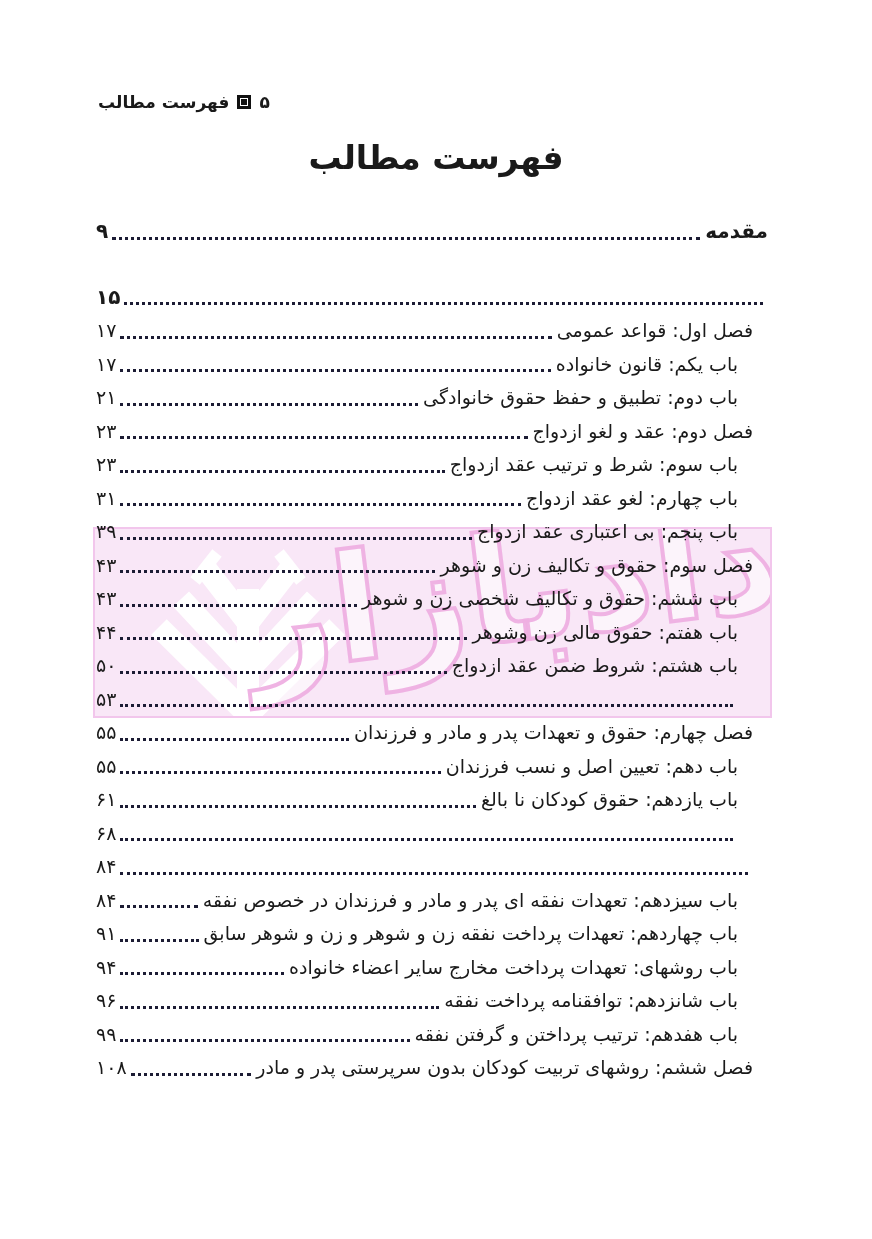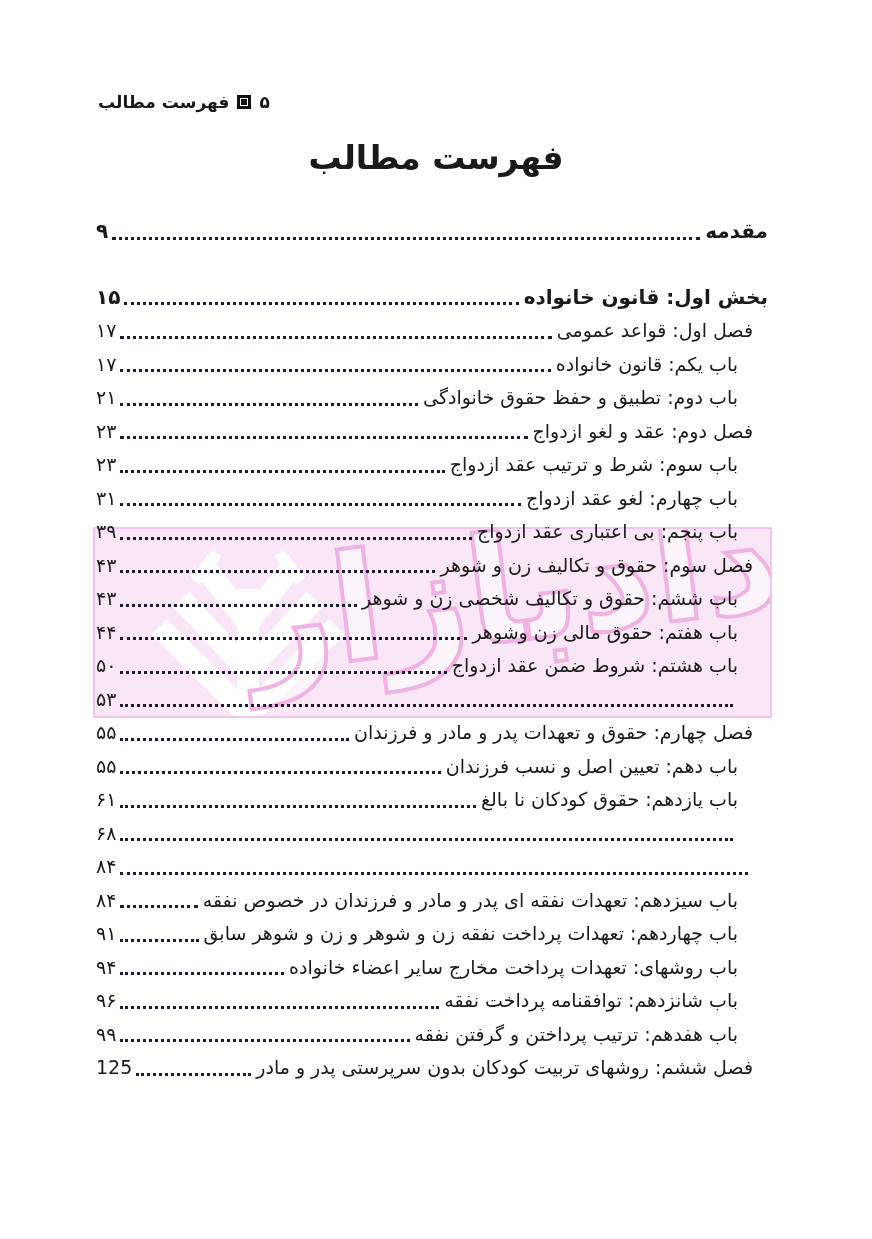--- a/index.html
+++ b/index.html
@@ -90,21 +90,20 @@
   <div class="wm-text">دادبازار</div>
 </div>
 
 <div class="toc">
     <div class="toc-row intro">
     <span class="toc-label">مقدمه</span>
     <span class="toc-leader"></span>
     <span class="toc-page">۹</span>
   </div>
     <div class="toc-row section">
-    <span class="toc-label">بخش اول: قانون خانواده</span>
     <span class="toc-leader"></span>
     <span class="toc-page">۱۵</span>
   </div>
     <div class="toc-row chapter">
     <span class="toc-label">فصل اول: قواعد عمومی</span>
     <span class="toc-leader"></span>
     <span class="toc-page">۱۷</span>
   </div>
     <div class="toc-row sub">
     <span class="toc-label">باب یکم: قانون خانواده</span>
@@ -204,15 +203,15 @@
     <span class="toc-page">۹۶</span>
   </div>
     <div class="toc-row sub">
     <span class="toc-label">باب هفدهم: ترتیب پرداختن و گرفتن نفقه</span>
     <span class="toc-leader"></span>
     <span class="toc-page">۹۹</span>
   </div>
     <div class="toc-row chapter">
     <span class="toc-label">فصل ششم: روشهای تربیت کودکان بدون سرپرستی پدر و مادر</span>
     <span class="toc-leader"></span>
-    <span class="toc-page">125</span>
+    <span class="toc-page">۱۰۸</span>
   </div>
   </div>
 
 </body></html>

